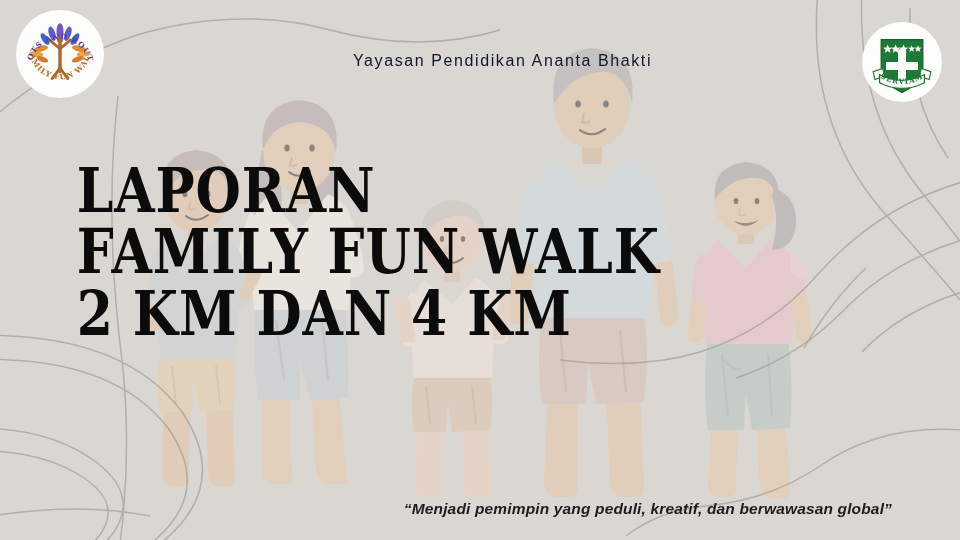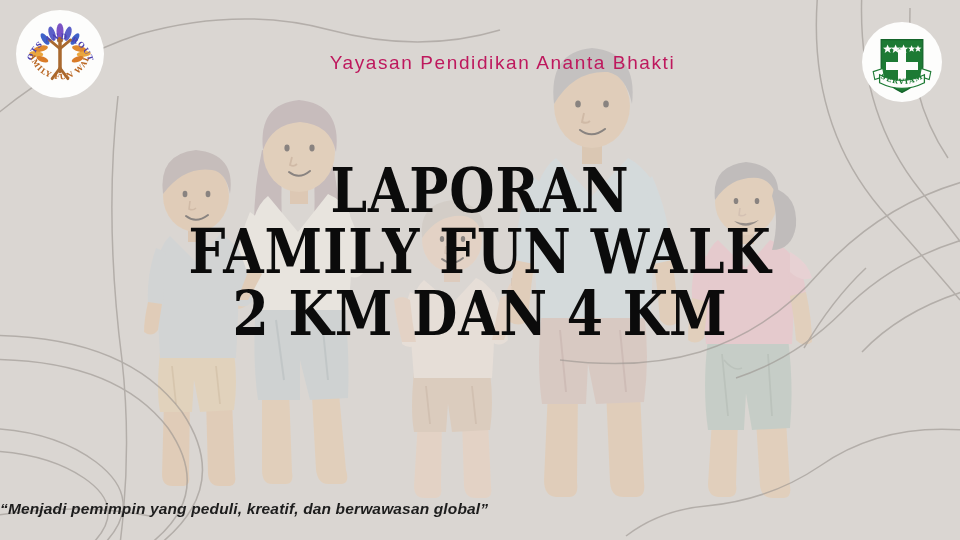--- a/index.html
+++ b/index.html
@@ -43,51 +43,51 @@
   #logo-right { right:18px; top:22px;  width:80px; height:80px; }
 
   
   .header-block {
     position:absolute;
     top:50px; left:0; width:960px;
     text-align:center;
     z-index:6;
   }
   .header-line {
-    font-size:19px;
+    font-size:16px;
     letter-spacing:1.6px;
-    color:#be185d;
+    color:#0f172a;
     line-height:1.42;
     font-weight:400;
     margin-left:45px;
   }
 
   .title-block {
     position:absolute;
     top:160px; left:0; width:960px;
-    text-align:center;
+    text-align:left;
     z-index:6;
   }
   .title-line {
     font-family:"DejaVu Serif", serif;
     font-weight:700;
     color:#0b0b0b;
     line-height:0.99;
     transform:scaleX(.84);
     letter-spacing:1px;
     white-space:nowrap;
   }
   #title-1 { font-size:62px; }
   #title-2 { font-size:62px; }
   #title-3 { font-size:62px; }
 
   .tagline {
     position:absolute;
     bottom:22px; left:0; width:892px;
-    text-align:left;
+    text-align:right;
     font-size:15.5px;
     font-style:italic;
     font-weight:600;
     letter-spacing:.15px;
     color:#1d1d1d;
     z-index:6;
   }
 </style>
 </head>
 <body>

